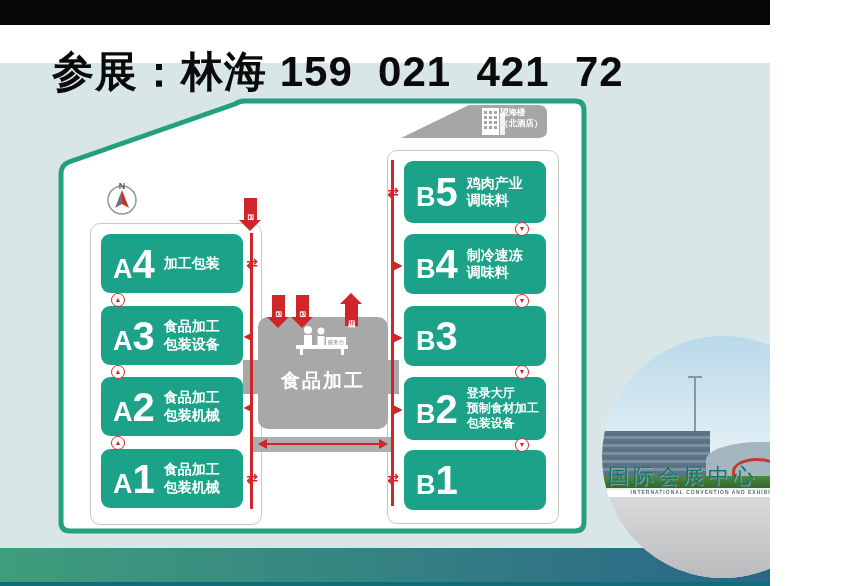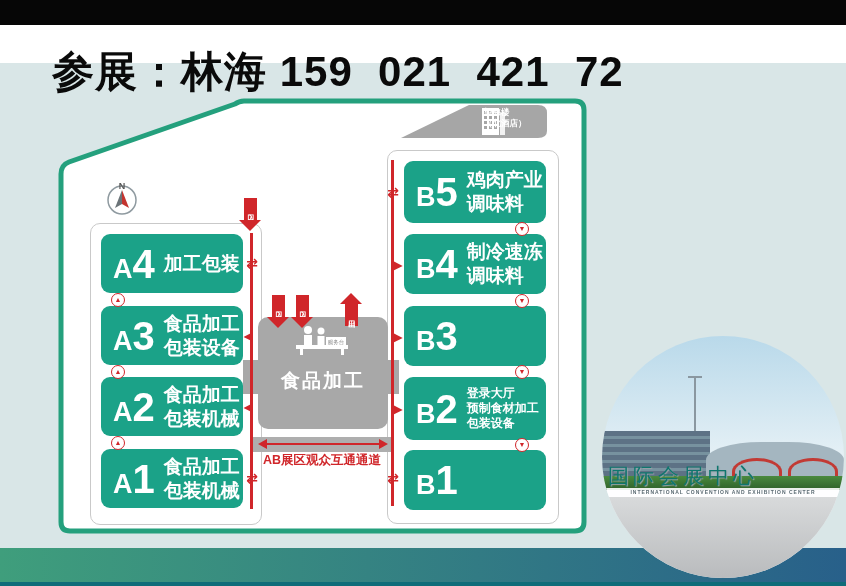--- a/index.html
+++ b/index.html
@@ -1,46 +1,46 @@
 <!DOCTYPE html>
 <html><head>
 <meta charset="utf-8">
 <style>
   html,body{margin:0;padding:0;}
   body{font-family:"Liberation Sans","DejaVu Sans",sans-serif;}
-  #stage{position:relative;width:846px;height:586px;background:#d9e6e7;overflow:hidden;}
+  #stage{position:relative;width:770px;height:586px;background:#d9e6e7;overflow:hidden;}
 
   .topbar{position:absolute;left:0;top:0;width:846px;height:25px;background:#060606;}
   .whiteband{position:absolute;left:0;top:25px;width:846px;height:38px;background:#ffffff;}
 
   .title{position:absolute;left:52px;top:44px;font-size:42px;font-weight:bold;color:#0a0a0a;
          white-space:pre;letter-spacing:1px;z-index:6;}
 
   .pill{position:absolute;left:613px;top:57px;width:233px;height:74px;border-radius:40px 0 0 40px;
         background:linear-gradient(100deg,#459a78 10%,#2d6187 90%);z-index:5;
         display:flex;align-items:center;justify-content:center;}
   .pill span{color:#fff;font-size:27px;font-weight:bold;letter-spacing:4px;}
 
   svg.layer{position:absolute;left:0;top:0;z-index:1;}
 
-  .landmark-label{position:absolute;left:484px;top:107px;color:#fff;font-size:8.5px;line-height:1.25;
+  .landmark-label{position:absolute;left:500px;top:107px;color:#fff;font-size:8.5px;line-height:1.25;
         font-weight:bold;z-index:3;}
 
   .panel{position:absolute;background:#fff;border:1.5px solid #c9c9c9;border-radius:10px;z-index:2;}
   .panel.a{left:90px;top:223px;width:170px;height:300px;}
   .panel.b{left:387px;top:150px;width:170px;height:372px;}
 
   .hall{position:absolute;width:142px;background:#1ba288;border-radius:9px;color:#fff;z-index:3;
         display:flex;align-items:center;padding-left:12px;box-sizing:border-box;}
   .hall.a{left:101px;}
   .hall.b{left:404px;}
   .code{font-weight:bold;display:flex;align-items:baseline;line-height:1;flex:none;}
   .code .lt{font-size:27px;font-style:normal;}
   .code .dg{font-size:40px;font-style:normal;}
-  .desc{margin-left:9px;font-weight:bold;font-size:19px;line-height:1.25;}
+  .desc{margin-left:9px;font-weight:bold;font-size:14px;line-height:1.25;}
   .desc span{display:block;}
   .desc.small{font-size:12px;}
 
   .vline{position:absolute;width:3px;background:#d0262a;z-index:4;}
 
   .mk{position:absolute;width:28px;text-align:center;color:#d0262a;font-weight:bold;z-index:5;
       font-size:14px;line-height:14px;}
   .mk.single{font-size:12px;}
 
   .circ{position:absolute;width:12px;height:12px;border:1.5px solid #d0262a;border-radius:50%;
@@ -276,21 +276,20 @@
   </div>
   <div class="barrow down" style="left:296px;top:295px;">
     <span class="vtxt">入口</span>
   </div>
   <div class="barrow up" style="left:345px;top:304px;">
     <span class="vtxt">出口</span>
   </div>
 
   <div class="corridor"></div>
   <div class="hline"></div>
-  <div class="corridor-label">AB展区观众互通通道</div>
 
   <div class="bottombar"></div>
 
   <div class="photo">
     <div class="ph-sky"></div>
     <div class="ph-pole"></div>
     <div class="ph-bldg-l"></div>
     <div class="ph-bldg-m"></div>
     <div class="ph-arch1"></div>
     <div class="ph-arch2"></div>

